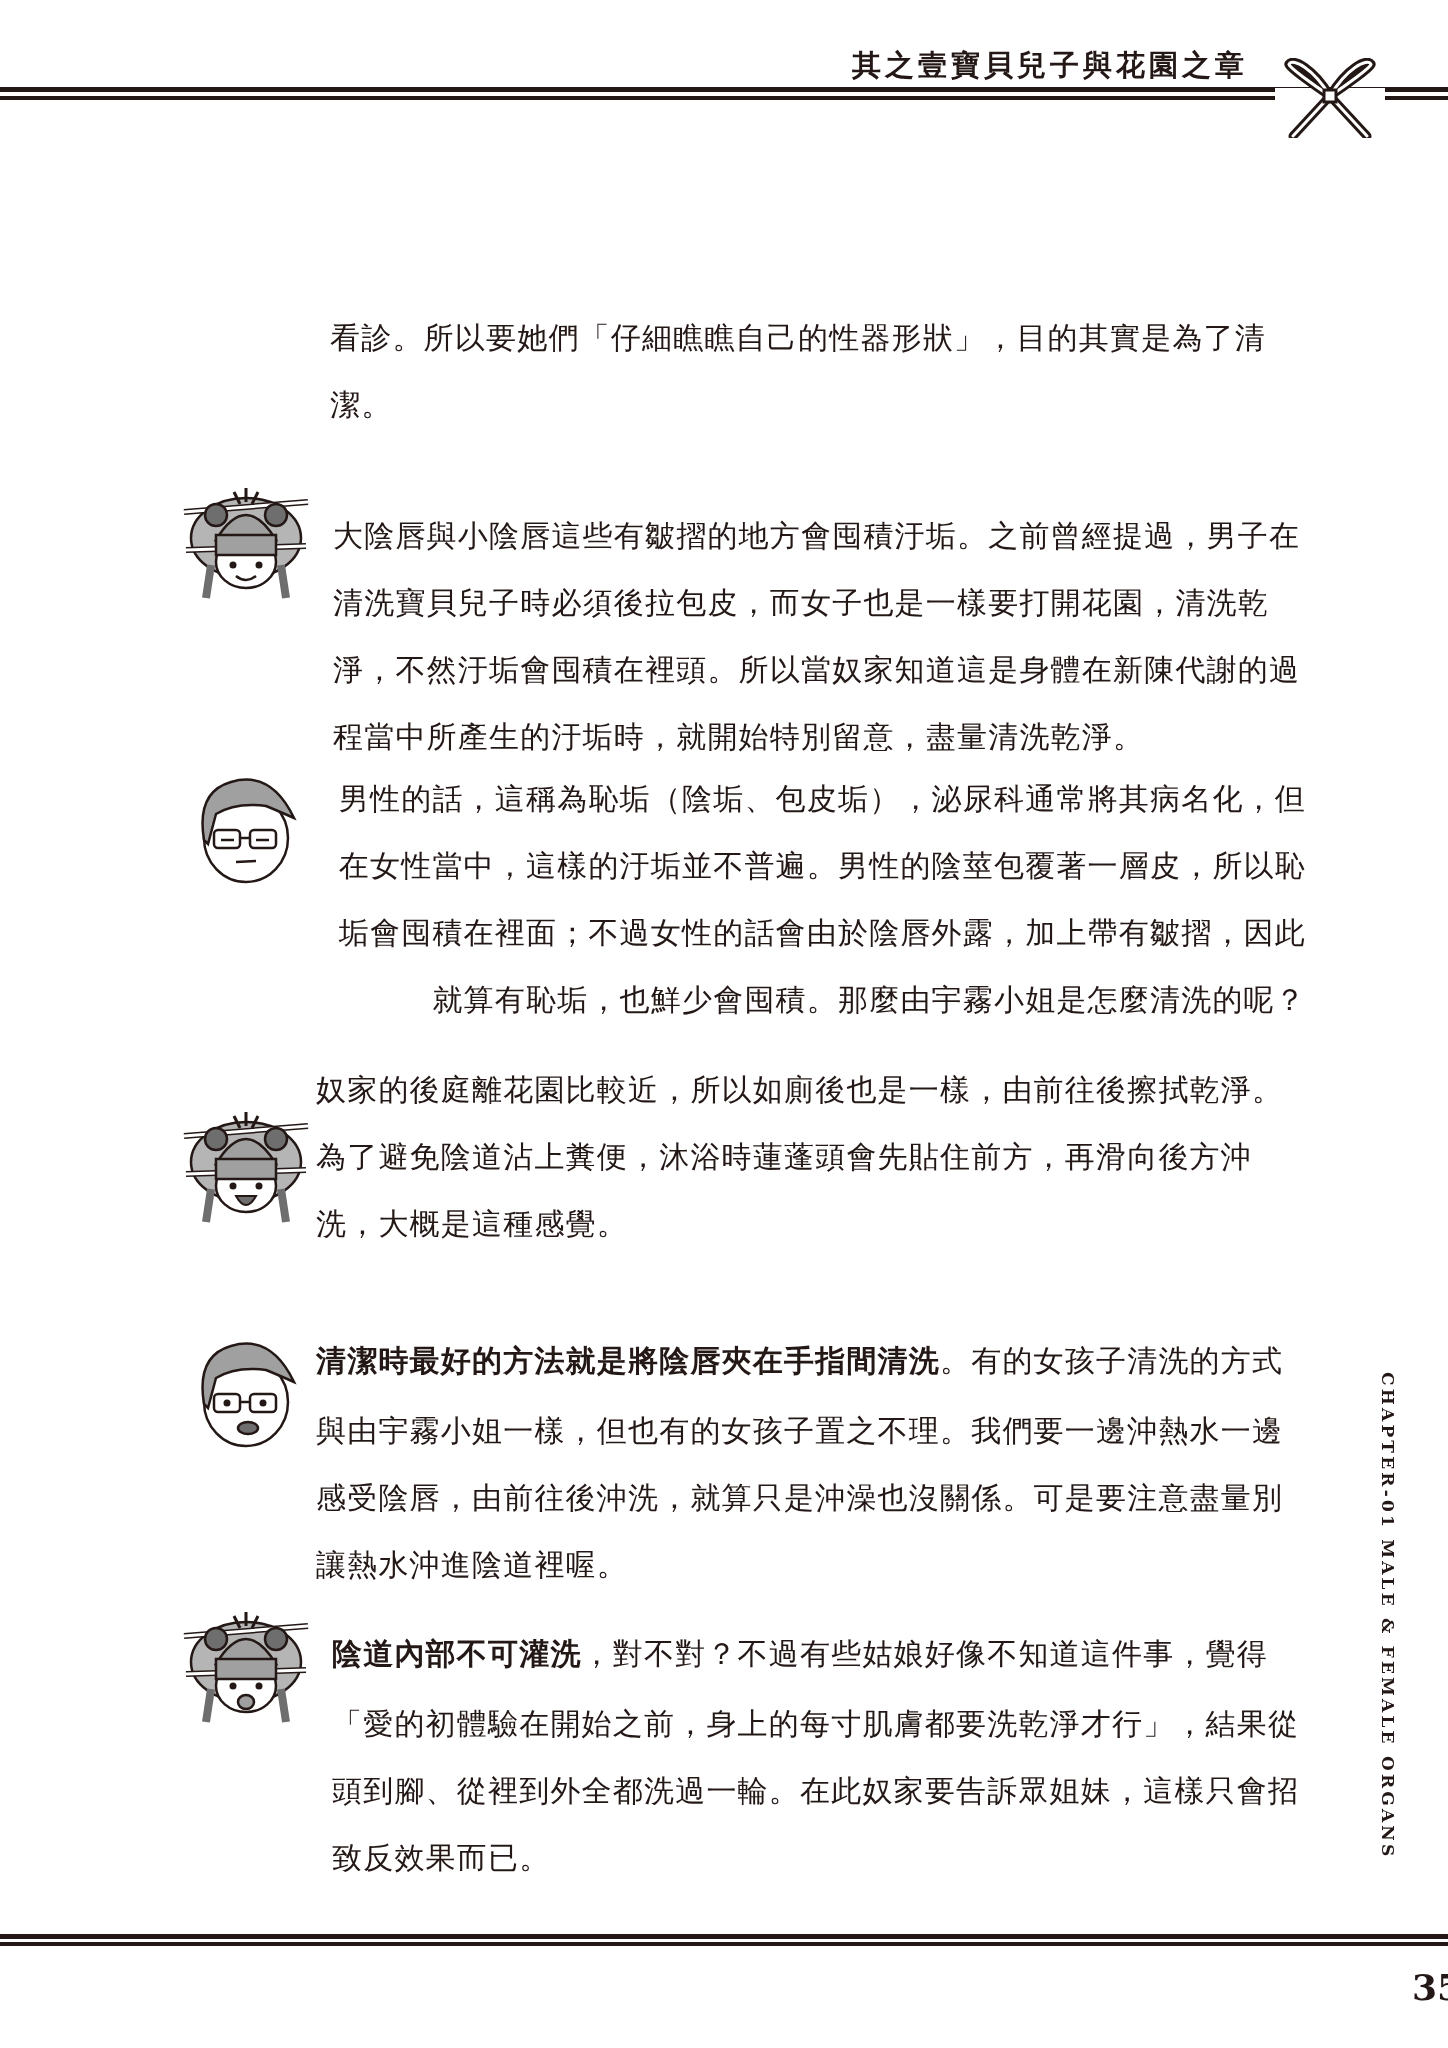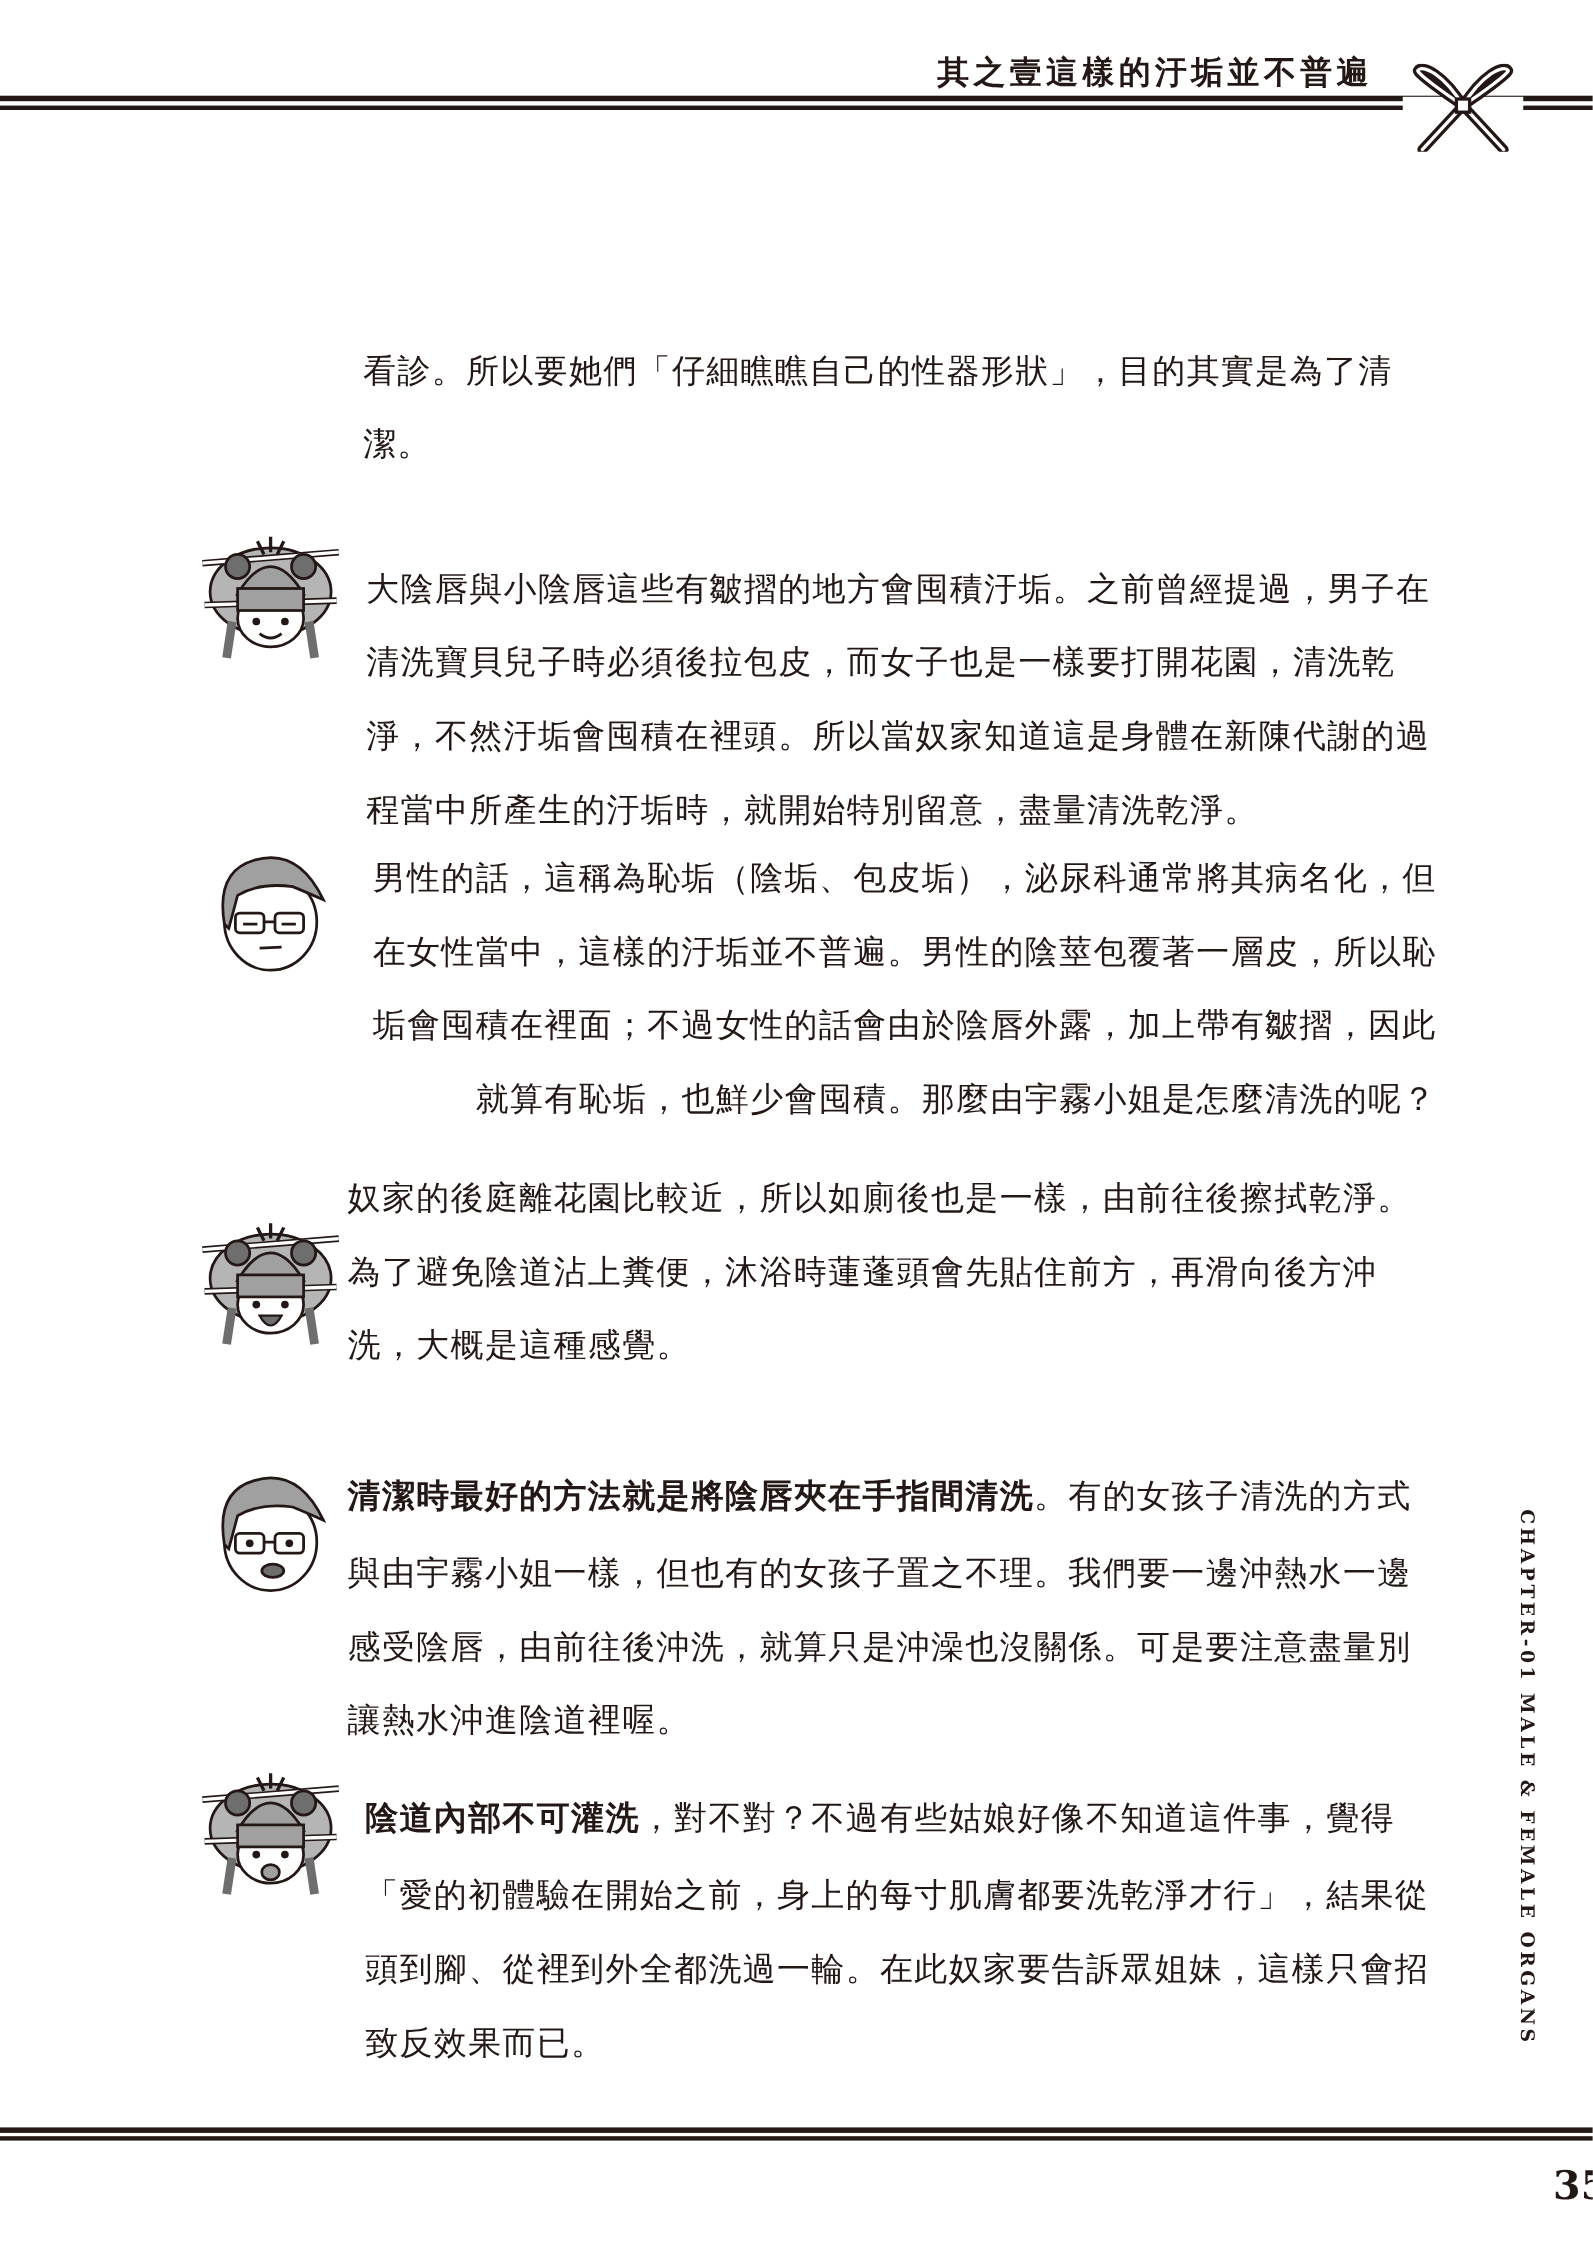--- a/index.html
+++ b/index.html
@@ -12,21 +12,21 @@
     .para { position: absolute; left: 0; width: 990px; font-size: 30px; line-height: 67px; letter-spacing: 1.2px; font-family: "DejaVu Serif", serif; }
     .para b { font-family: Liberation Mono, monospace; font-weight: bold; }
     .avatar { position: absolute; left: 176px; width: 140px; height: 130px; }
     .side-text { position: absolute; left: 1378px; top: 1372px; writing-mode: vertical-rl; font-family: "DejaVu Serif", serif; font-size: 17px; letter-spacing: 3.2px; white-space: nowrap; font-weight: bold; color: #231815; }
     .page-num { position: absolute; top: 1966px; left: 0; width: 1448px; text-align: right; font-family: "DejaVu Serif", serif; font-size: 36px; font-weight: bold; padding-left: 14px; }
   </style>
 </head>
 <body>
 
 <div class="header-title">
-  <span class="part1">其之壹</span><span>這樣的汙垢並不普遍</span>
+  <span class="part1">其之壹</span><span>寶貝兒子與花園之章</span>
 </div>
 <div class="rule" style="top:87px;"></div>
 <div class="rule" style="top:96px; height:4px;"></div>
 <svg class="bow" viewBox="0 0 110 80">
   <rect x="0" y="30" width="110" height="14" fill="#fff"></rect>
   <g fill="none" stroke="#231815" stroke-width="9" stroke-linecap="round" stroke-linejoin="round">
     <path d="M55 38 C40 28 12 8 14 6 C18 0 38 10 55 38"></path>
     <path d="M55 38 C70 28 98 8 96 6 C92 0 72 10 55 38"></path>
     <path d="M55 38 L18 78"></path>
     <path d="M55 38 L92 78"></path>

